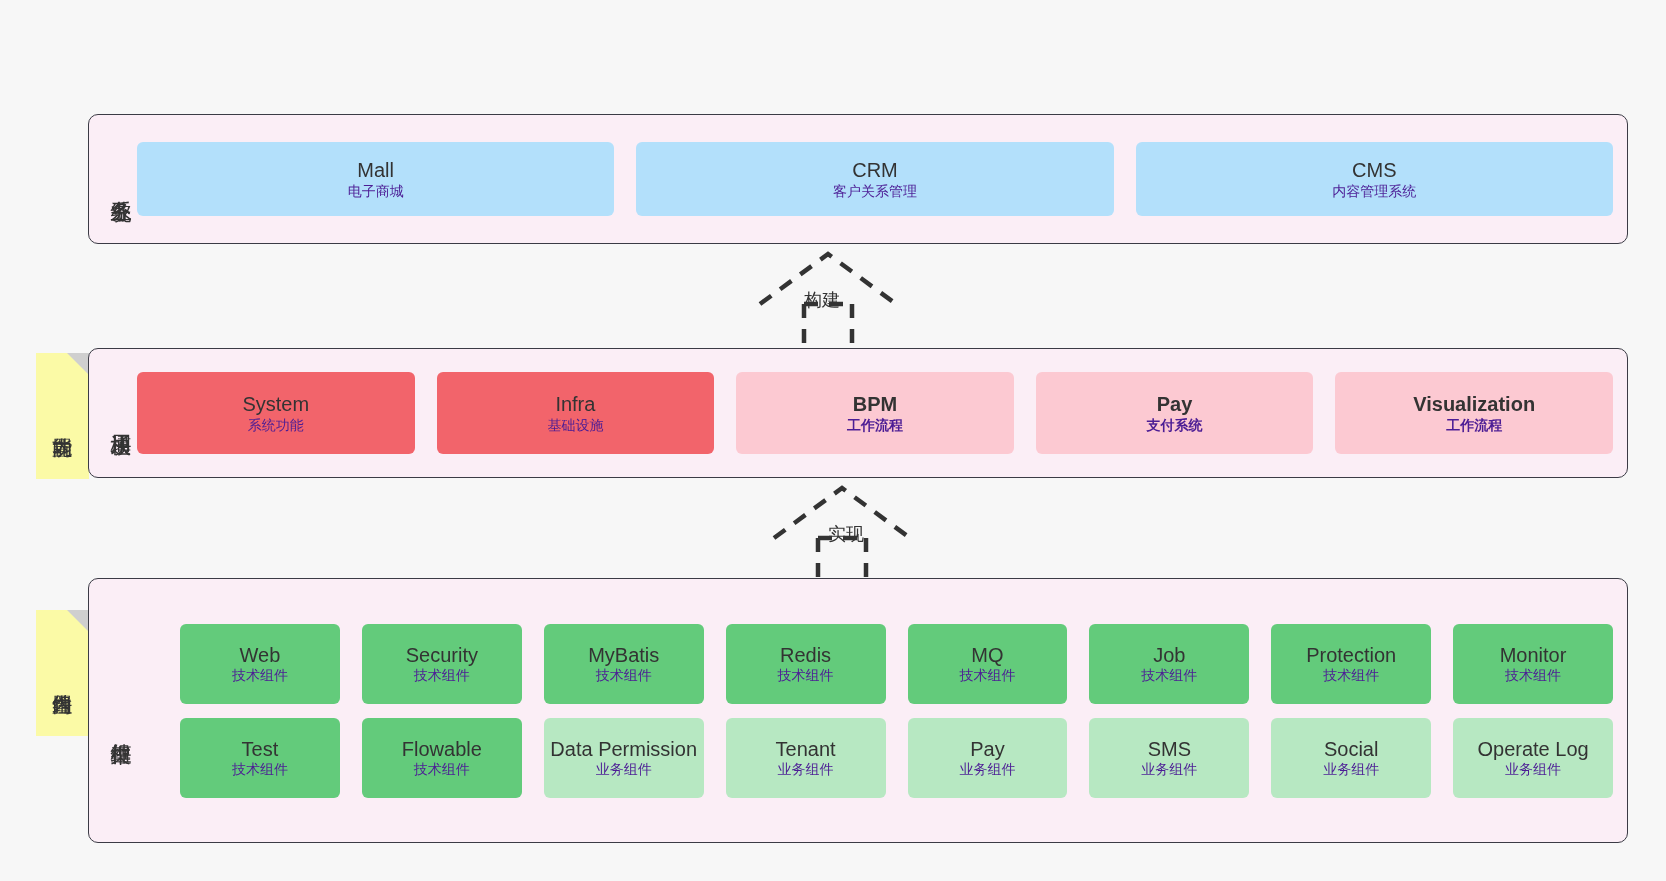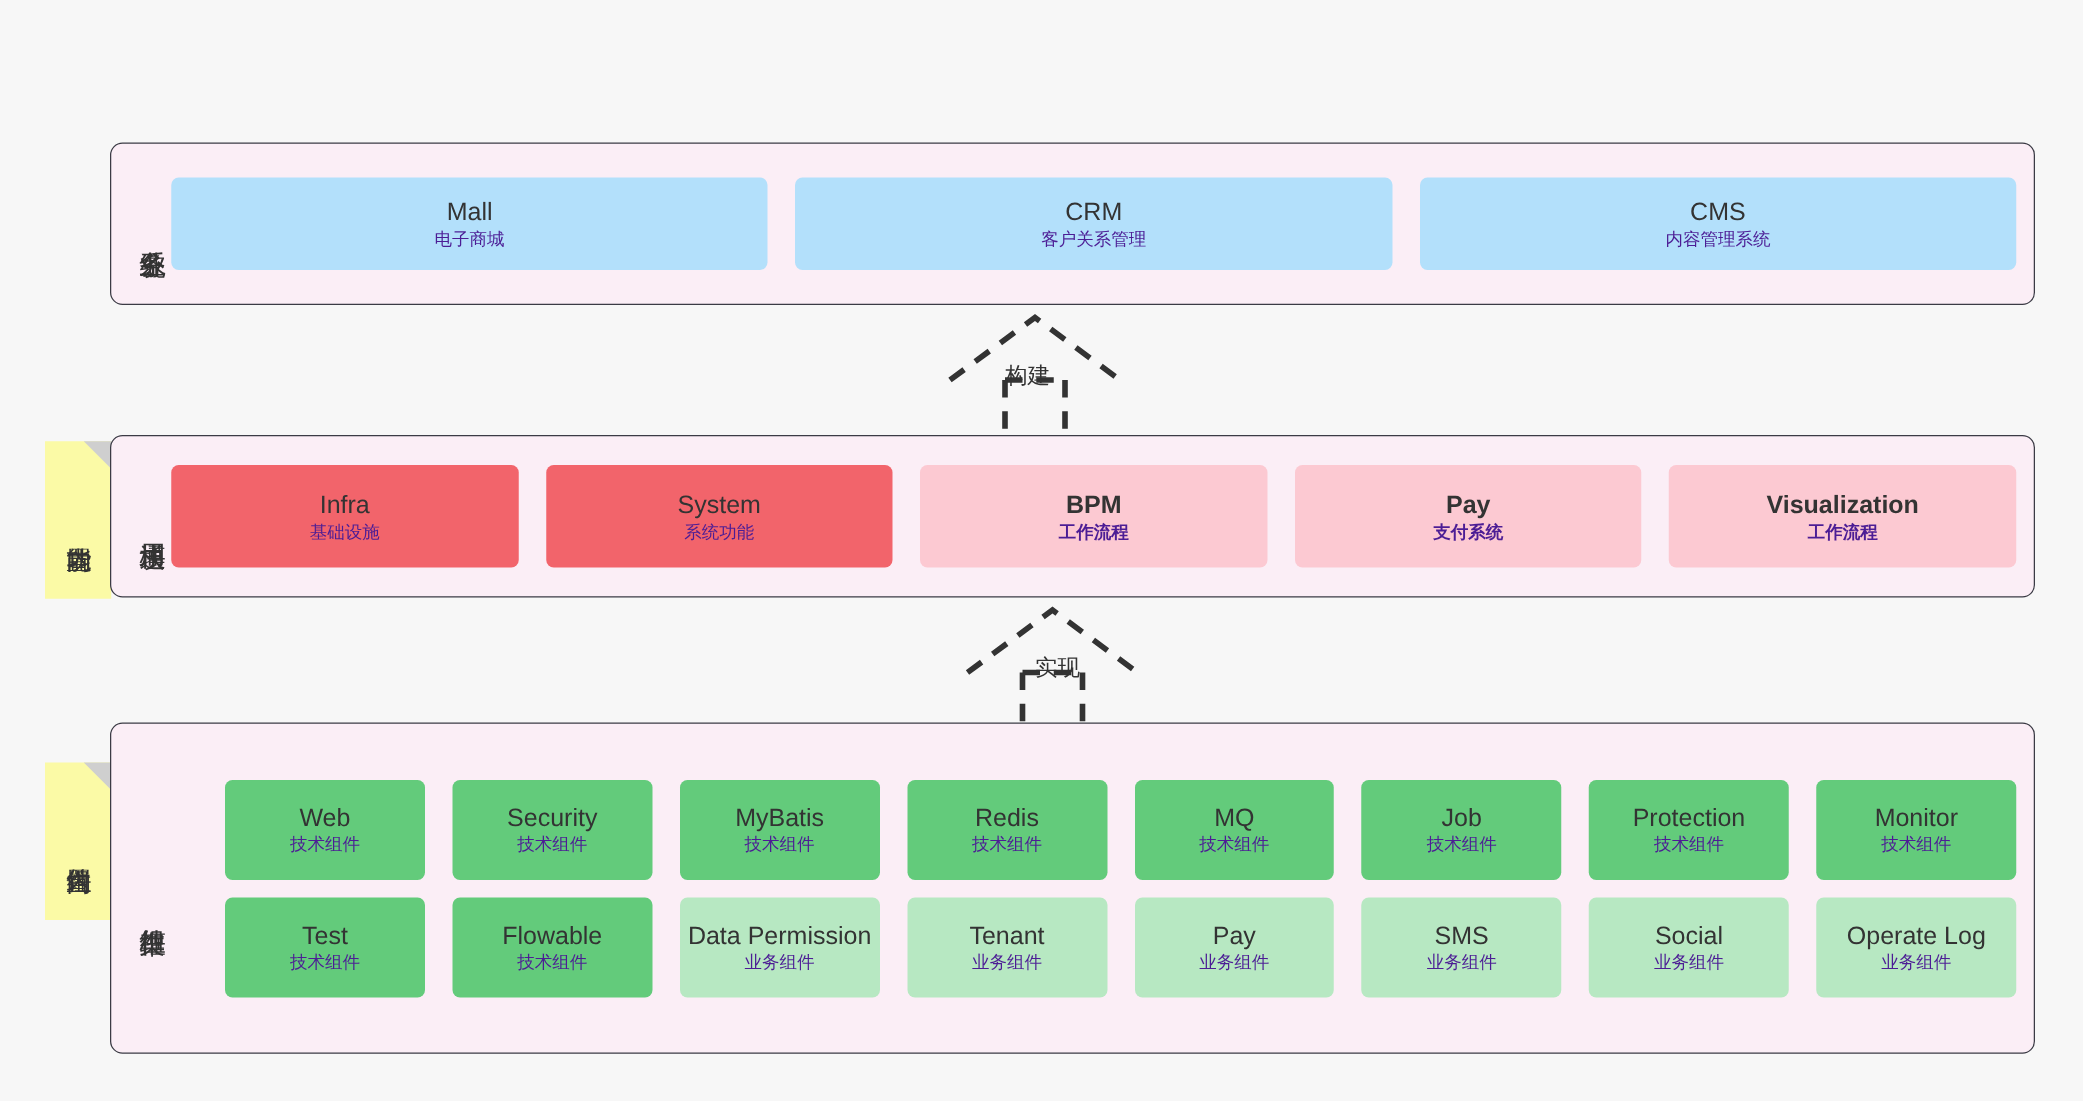--- a/index.html
+++ b/index.html
@@ -191,26 +191,26 @@
 
   <div class="note" id="note-common">
     <span>内置功能</span>
   </div>
 
   <div class="layer" id="layer-common">
     <div class="layer-title">通用模块</div>
     <div class="cards">
       <div class="card-row">
         <div class="card c-red">
+          <span class="t1">System</span>
+          <span class="t2">系统功能</span>
+        </div>
+        <div class="card c-red">
           <span class="t1">Infra</span>
           <span class="t2">基础设施</span>
-        </div>
-        <div class="card c-red">
-          <span class="t1">System</span>
-          <span class="t2">系统功能</span>
         </div>
         <div class="card c-pink">
           <span class="t1">BPM</span>
           <span class="t2">工作流程</span>
         </div>
         <div class="card c-pink">
           <span class="t1">Pay</span>
           <span class="t2">支付系统</span>
         </div>
         <div class="card c-pink">

